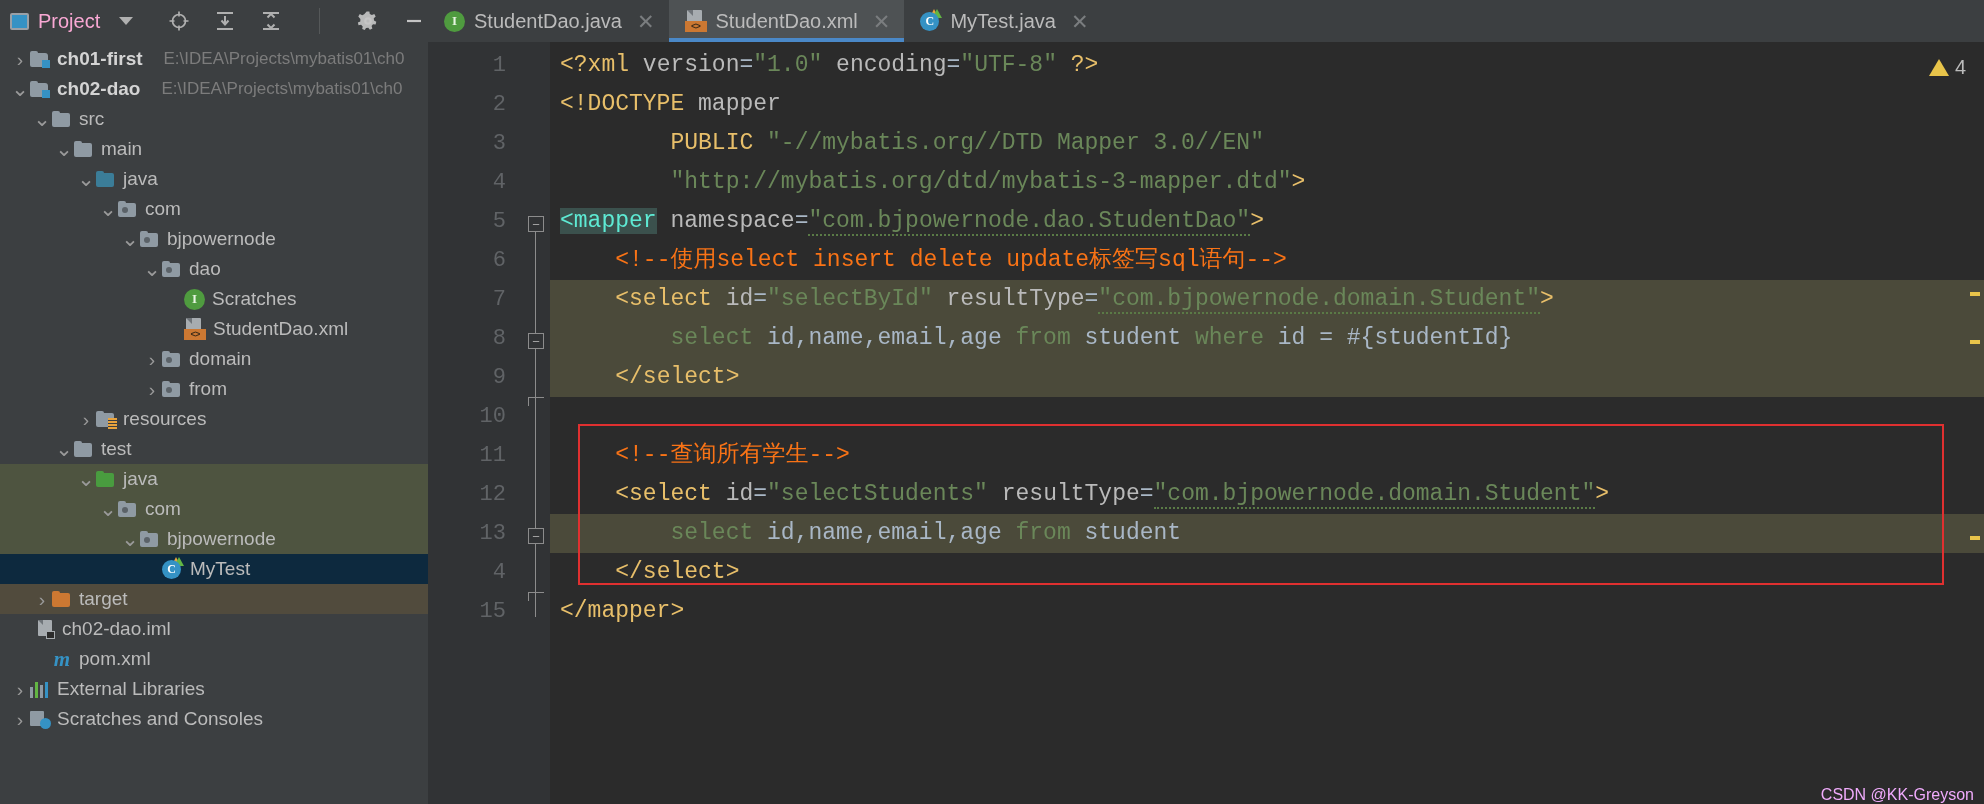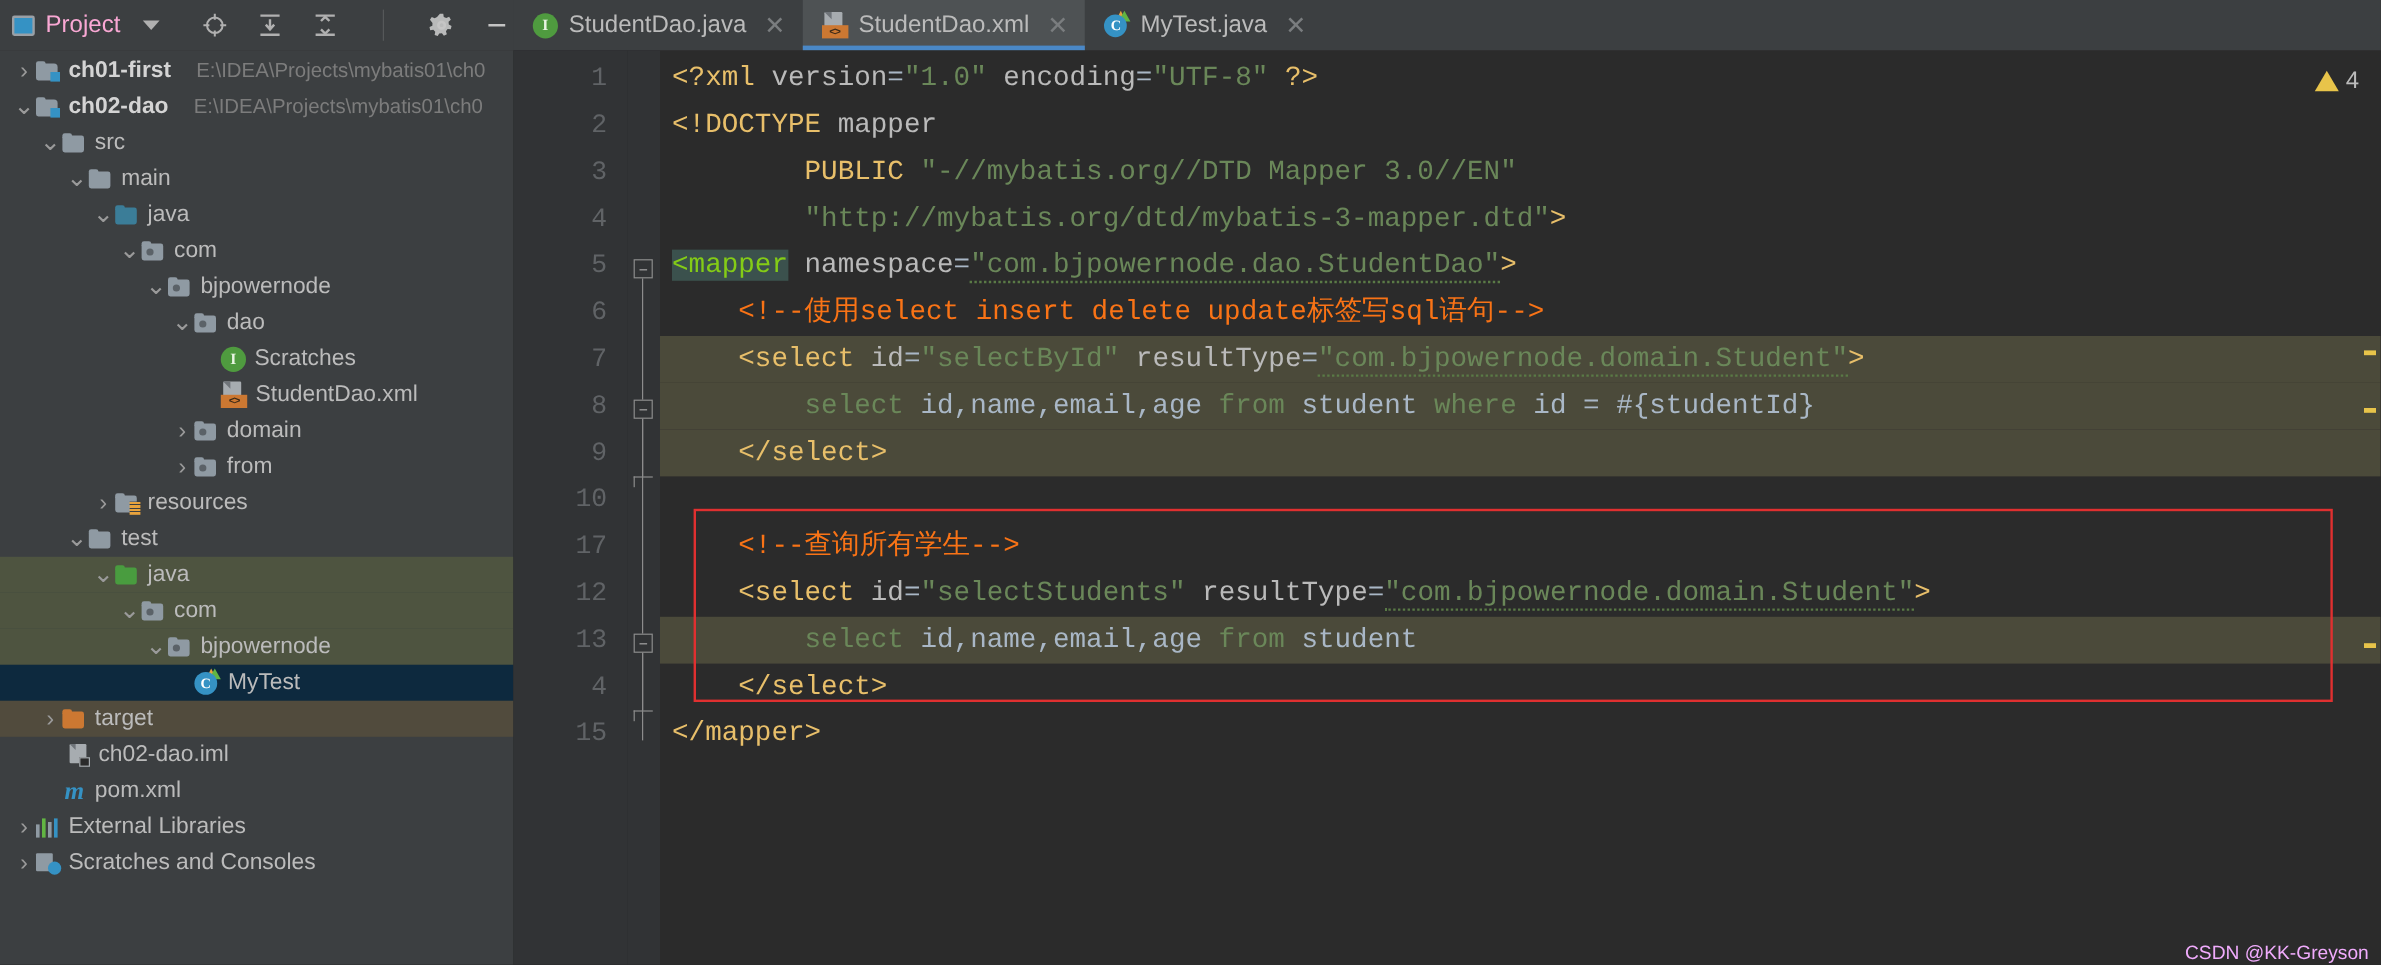--- a/index.html
+++ b/index.html
@@ -196,21 +196,21 @@
   .cl{ height:39px; padding-left:10px; position:relative; }
   .cl.hl{ background:#4b4a3a; }
 
   .t-tag{ color:#e8bf6a; }
   .t-brk{ color:#e8bf6a; }
   .t-attr{ color:#bababa; }
   .t-str{ color:#6a8759; }
   .t-txt{ color:#a9b7c6; }
   .t-cmt{ color:#f97316; }
   .t-plain{ color:#a9b7c6; }
-  .t-mapper-hl{ background:#3b514d; color:#84cc16;text-align:right; }
+  .t-mapper-hl{ background:#3b514d; color:#5eead4;text-align:right; }
   .squig{
     border-bottom:2px dotted #5a7a46;
   }
 
   .redbox{
     position:absolute; border:2px solid #e03030; pointer-events:none;
   }
 
   .warn{
     position:absolute; right:18px; top:14px;
@@ -505,21 +505,21 @@
         <div class="row sel-brown" style="padding-left: 32px;">
           <span class="arrow" style="font-size: 19px;">›</span>
           <span class="ritem">
             <span class="f-target">
               <span class="t"></span>
               <span class="b"></span>
             </span>
             <span class="rname">target</span>
           </span>
         </div>
-        <div class="row" style="padding-left: 36px;">
+        <div class="row" style="padding-left: 16px;">
           <span class="arrow empty" style="font-size: 19px;"></span>
           <span class="ritem">
             <span class="f-iml">
               <span class="pg"></span>
               <span class="fold"></span>
               <span class="sq"></span>
             </span>
             <span class="rname">ch02-dao.iml</span>
           </span>
         </div>
@@ -559,21 +559,21 @@
           <div class="gline">1</div>
           <div class="gline">2</div>
           <div class="gline">3</div>
           <div class="gline">4</div>
           <div class="gline">5</div>
           <div class="gline">6</div>
           <div class="gline">7</div>
           <div class="gline">8</div>
           <div class="gline">9</div>
           <div class="gline">10</div>
-          <div class="gline">17</div>
+          <div class="gline">11</div>
           <div class="gline">12</div>
           <div class="gline">13</div>
           <div class="gline">4</div>
           <div class="gline">15</div>
         </div>
       <div class="foldcol" id="foldcol">
           <div class="foldbox" style="top: 174px;">−</div>
           <div class="foldline" style="top: 190px; height: 385px;"></div>
           <div class="foldbox" style="top: 291px;">−</div>
           <div class="foldline" style="top: 307px; height: 48px;"></div>

